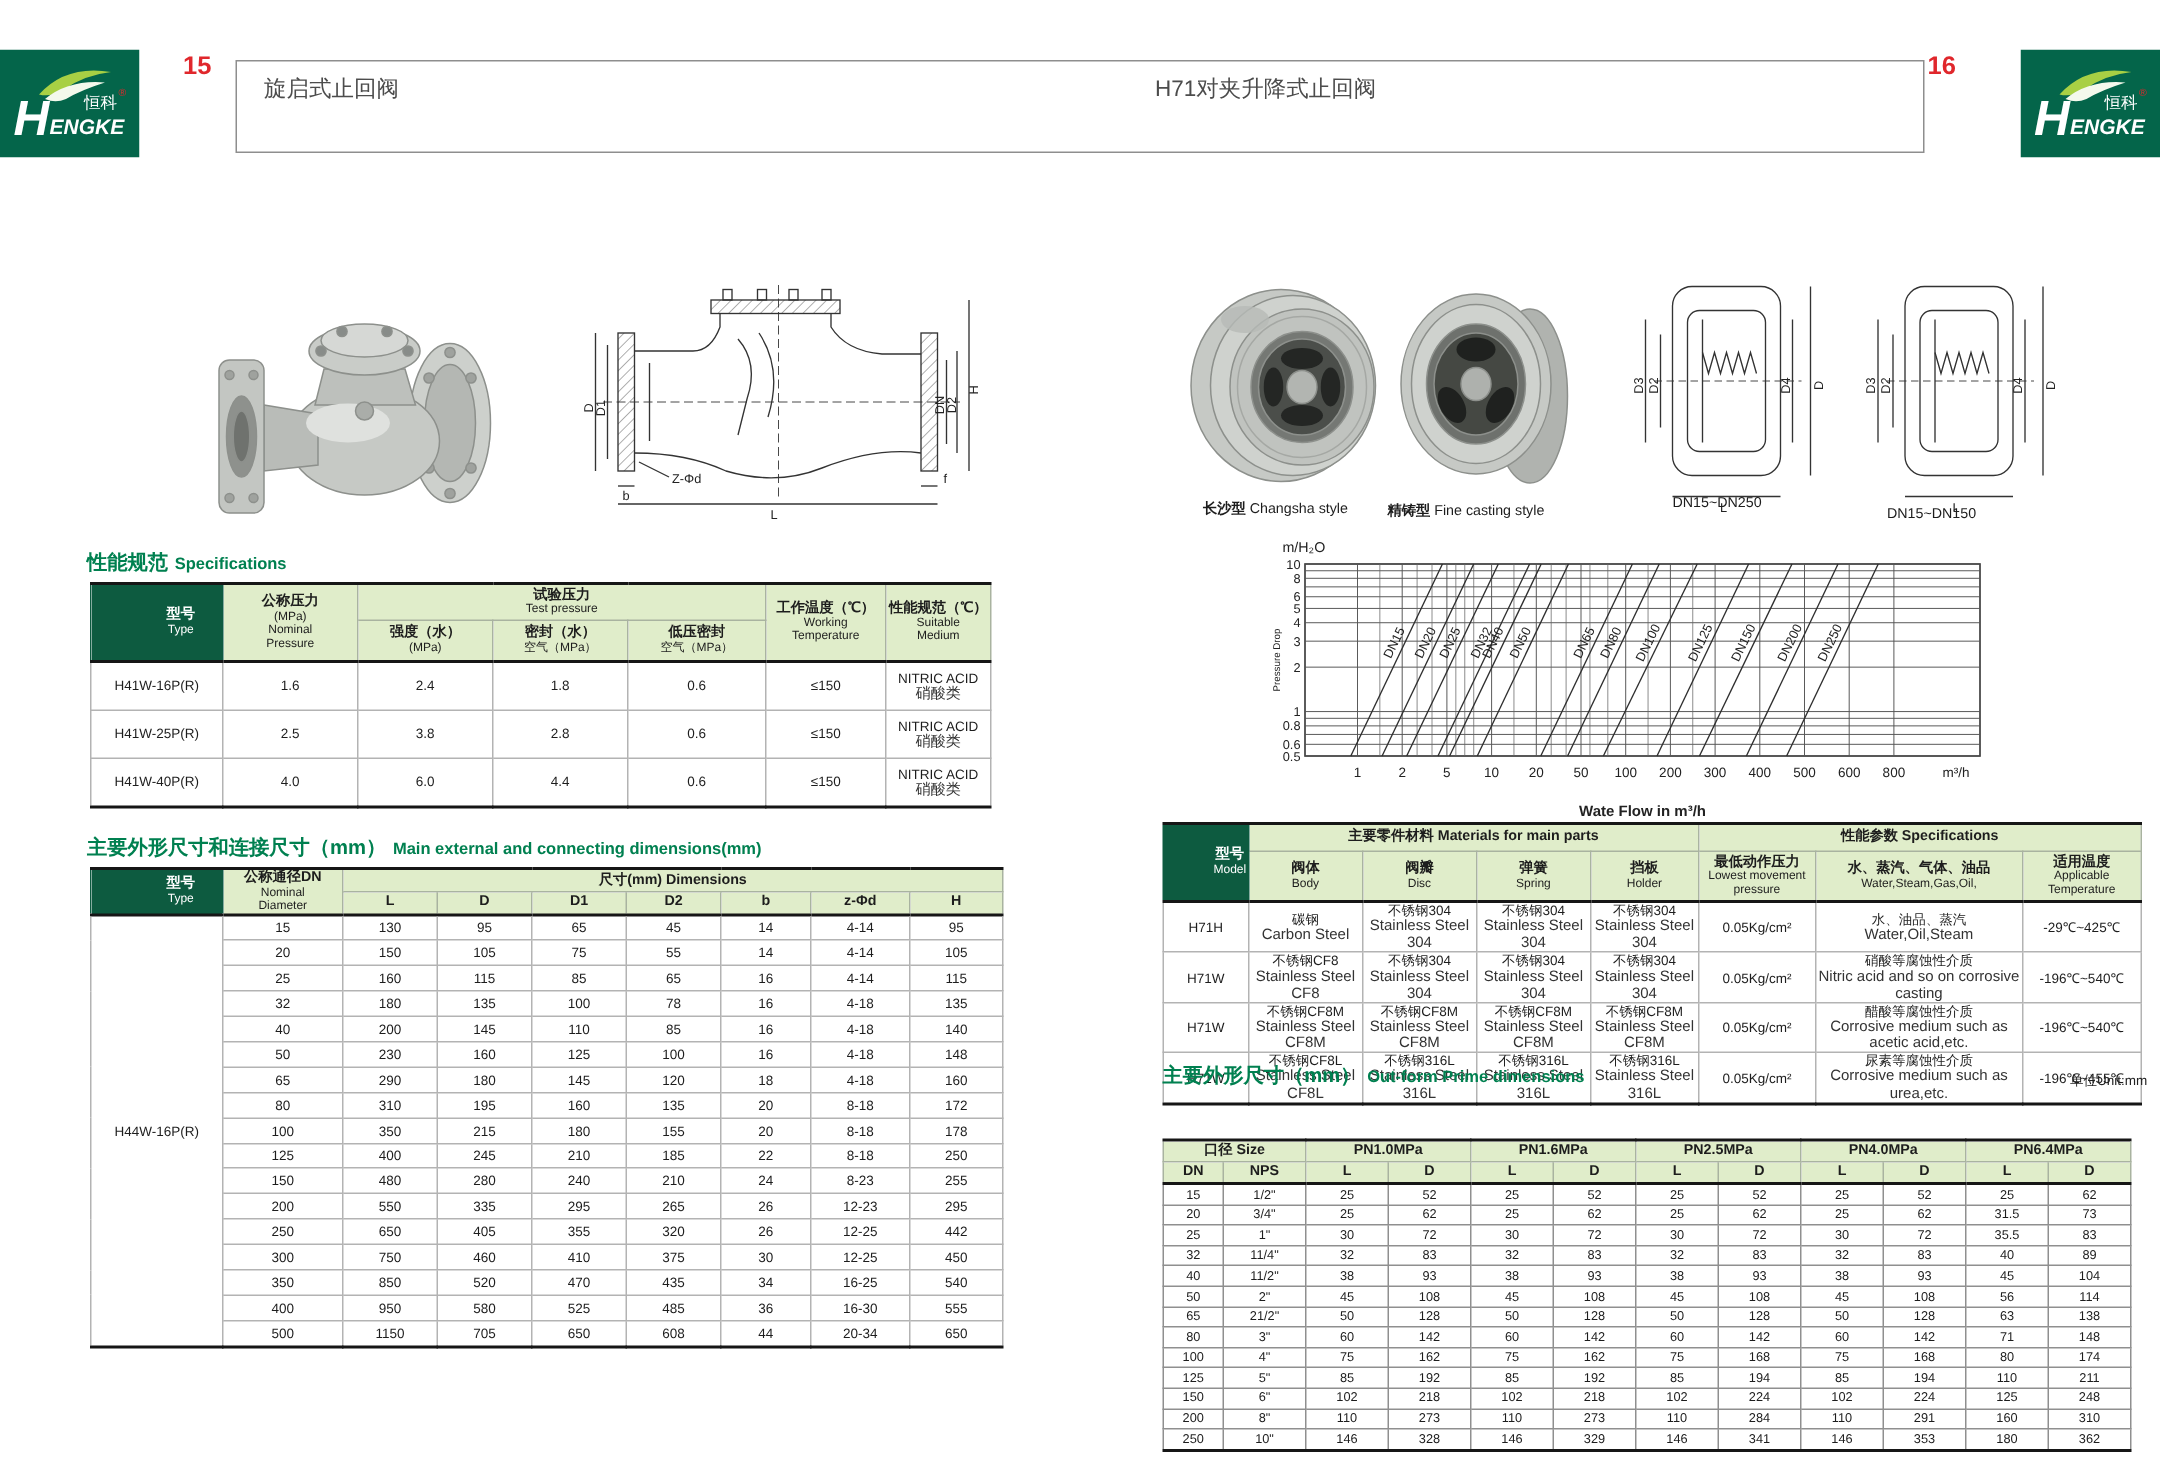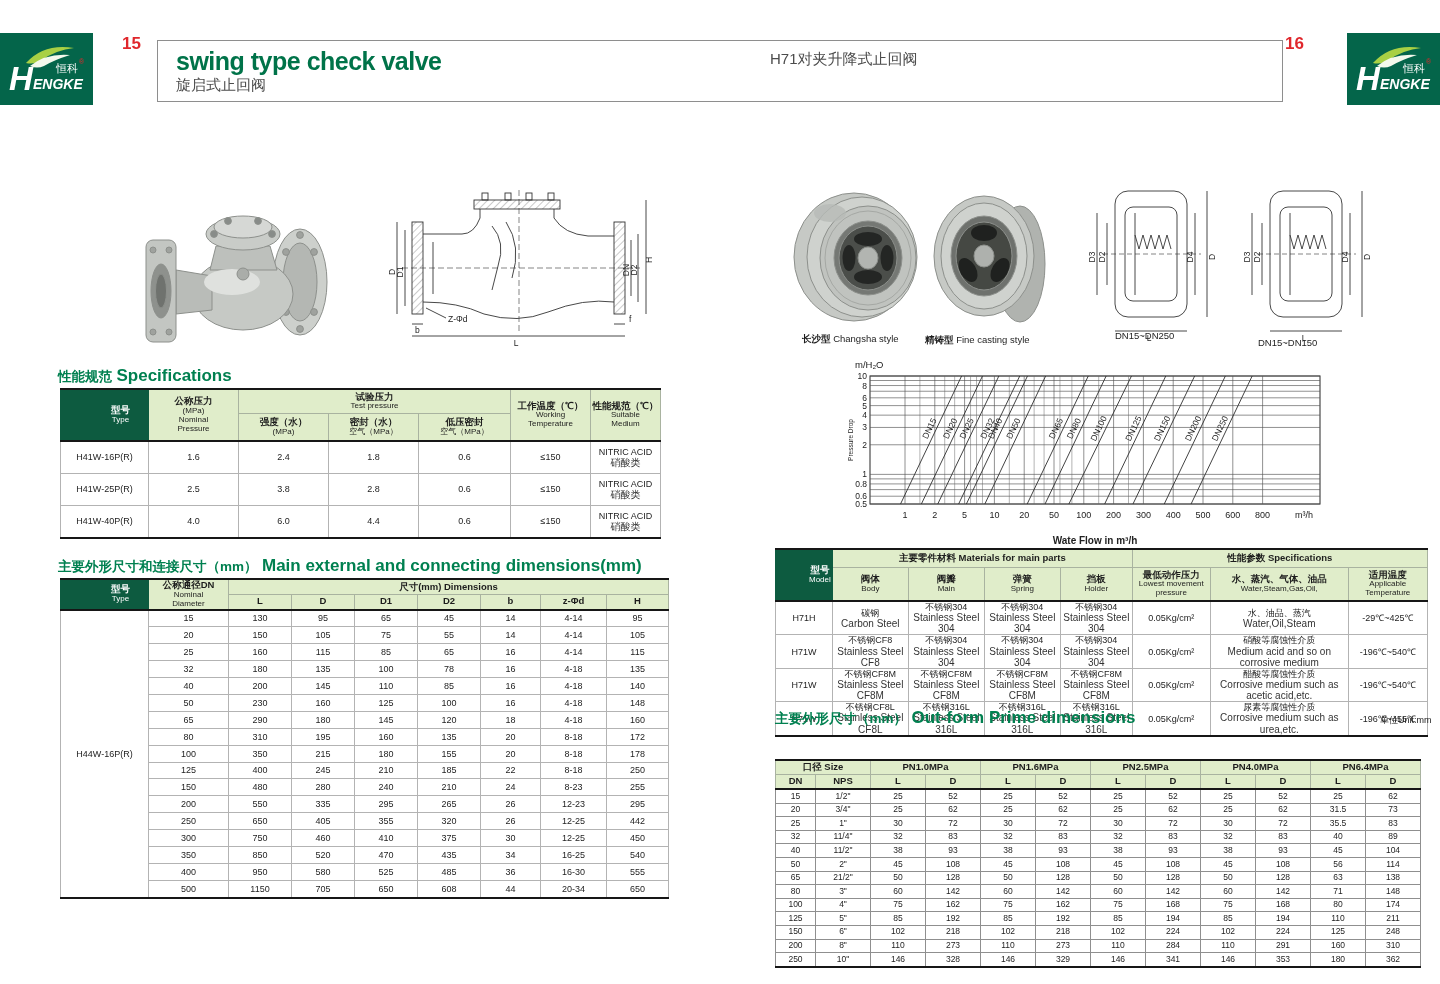--- a/index.html
+++ b/index.html
@@ -16,21 +16,21 @@
   .headbar{position:absolute;left:157px;top:40px;width:1126px;height:62px;
            border:1px solid #8e8e8e;background:#fff;box-sizing:border-box;}
   .titlegrp{position:absolute;top:7px;}
   .tg-left{left:18px;}
   .tg-right{left:612px;}
   .ttl-en{font-size:25px;font-weight:bold;color:#007349;letter-spacing:-0.5px;line-height:1.05;}
   .ttl-cn{font-size:15px;color:#4c4c4c;margin-top:2px;}
   
   .sectitle{position:absolute;white-space:nowrap;}
   .st-cn{font-size:13.5px;font-weight:bold;color:#008050;}
-  .st-en{font-size:17px;font-weight:bold;color:#008050;}
+  .st-en{font-size:11px;font-weight:bold;color:#008050;}
   .unitnote{position:absolute;font-size:9px;color:#222;}
   
   .cat-table{border-collapse:collapse;table-layout:fixed;
              border-top:2px solid #161616;border-bottom:2px solid #161616;}
   .cat-table th,.cat-table td{border:1px solid #a9b3a0;text-align:center;vertical-align:middle;
              padding:0 1px;font-size:9px;color:#1d1d1d;line-height:1.12;overflow:hidden;}
   .cat-table td{border-color:#b3b3b3;}
   .cat-table th{background:#e0edca;font-weight:bold;}
   .cat-table th .l1{font-size:9.5px;}
   .cat-table th .l2{font-size:8px;font-weight:normal;}
@@ -66,21 +66,20 @@
       <text x="9" y="57" font-size="33" font-style="italic" font-weight="bold" fill="#ffffff">H</text>
       <text x="33" y="56" font-size="14" font-style="italic" font-weight="bold" fill="#ffffff">ENGKE</text>
       <text x="56" y="39" font-size="11" fill="#ffffff">恒科</text>
       <text x="79" y="31" font-size="7" fill="#e8262b">®</text>
     </svg>
   </div>
   <div class="pagenum pn-left">15</div>
 
   <div class="headbar">
     <div class="titlegrp tg-left">
-      <div class="ttl-en">swing type check valve</div>
       <div class="ttl-cn">旋启式止回阀</div>
     </div>
     <div class="titlegrp tg-right">
       <div class="ttl-cn">H71对夹升降式止回阀</div>
     </div>
   </div>
 
   <div class="pagenum pn-right">16</div>
   <div class="logo logo-right">
     <svg width="93" height="72" viewBox="0 0 93 72">
@@ -722,21 +721,21 @@
               <div class="l1">性能参数 Specifications</div>
             </th>
           </tr>
           <tr>
             <th>
               <div class="l1">阀体</div>
               <div class="l2">Body</div>
             </th>
             <th>
               <div class="l1">阀瓣</div>
-              <div class="l2">Main</div>
+              <div class="l2">Disc</div>
             </th>
             <th>
               <div class="l1">弹簧</div>
               <div class="l2">Spring</div>
             </th>
             <th>
               <div class="l1">挡板</div>
               <div class="l2">Holder</div>
             </th>
             <th>
@@ -795,21 +794,21 @@
               <div class="l1">不锈钢304</div>
               <div class="l2">Stainless Steel 304</div>
             </td>
             <td>
               <div class="l1">不锈钢304</div>
               <div class="l2">Stainless Steel 304</div>
             </td>
             <td>0.05Kg/cm²</td>
             <td>
               <div class="l1">硝酸等腐蚀性介质</div>
-              <div class="l2">Medium acid and so on corrosive medium</div>
+              <div class="l2">Nitric acid and so on corrosive casting</div>
             </td>
             <td>-196℃~540℃</td>
           </tr>
           <tr>
             <td>H71W</td>
             <td>
               <div class="l1">不锈钢CF8M</div>
               <div class="l2">Stainless Steel CF8M</div>
             </td>
             <td>

